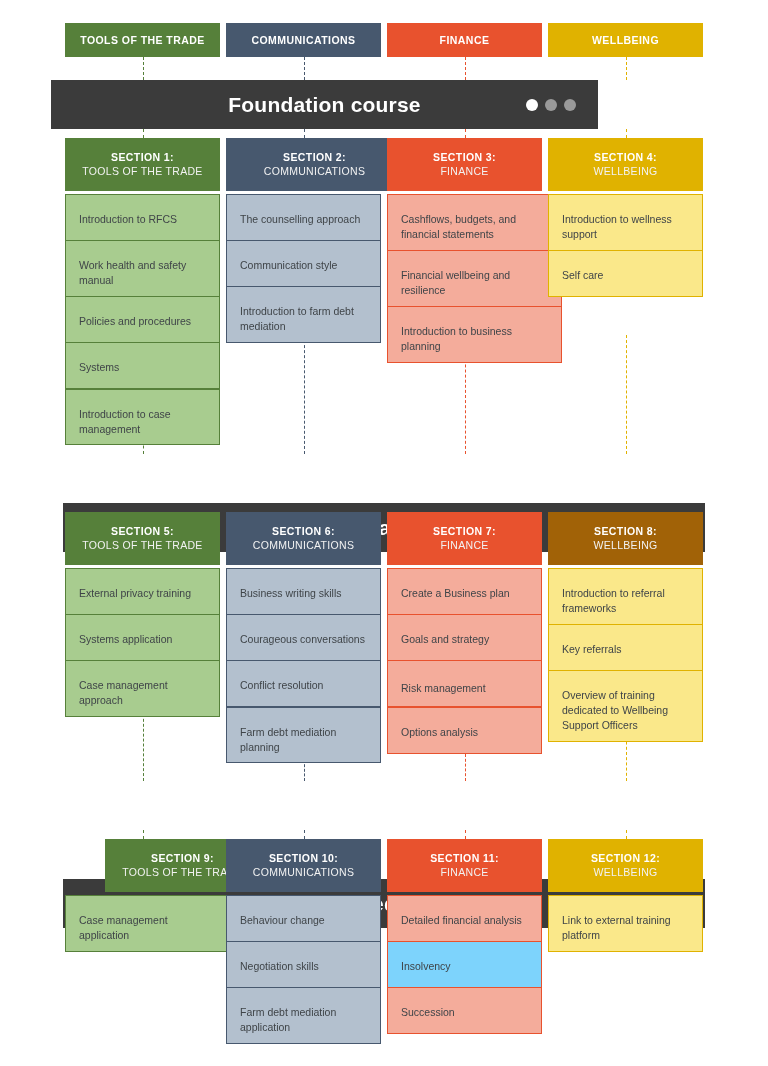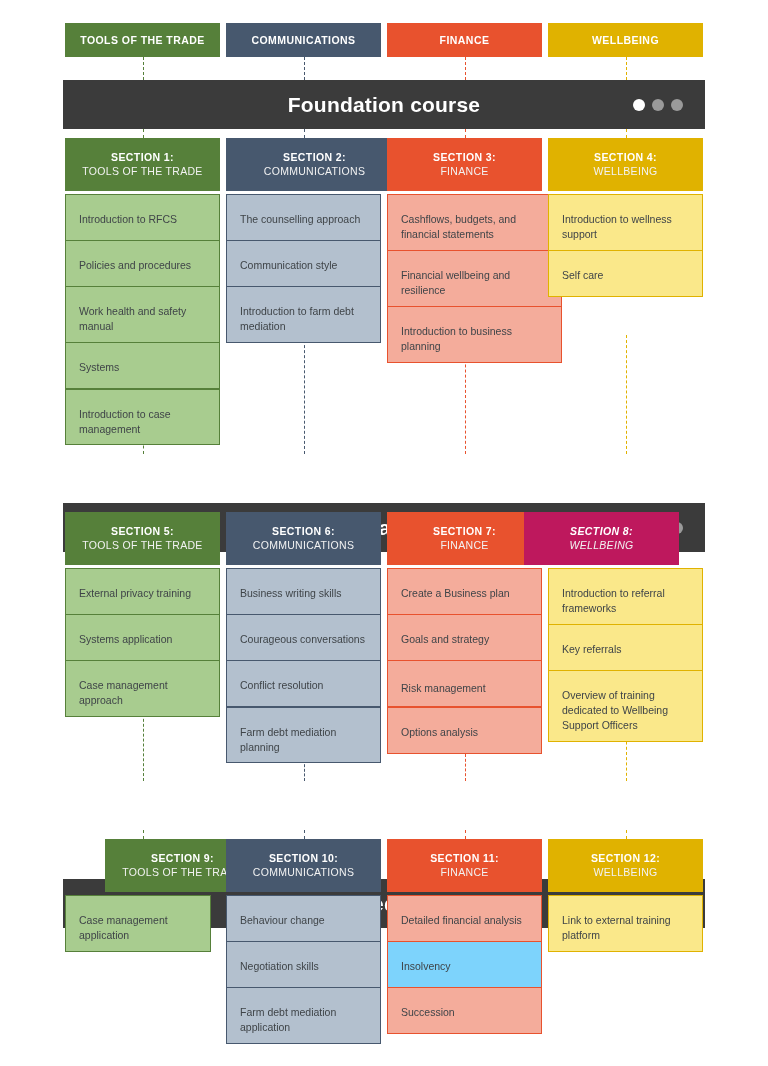--- a/index.html
+++ b/index.html
@@ -125,41 +125,41 @@
     </div>
     <div class="stream-head abs" style="background: rgb(71, 88, 110); left: 226px; top: 23px; width: 155px;">
       <span>COMMUNICATIONS</span>
     </div>
     <div class="stream-head abs" style="background: rgb(232, 82, 46); left: 387px; top: 23px; width: 155px;">
       <span>FINANCE</span>
     </div>
     <div class="stream-head abs" style="background: rgb(224, 178, 0); left: 548px; top: 23px; width: 155px;">
       <span>WELLBEING</span>
     </div>
-    <div class="course-bar abs" style="left: 63px; top: 80px; width: 642px; text-align: center;">
+    <div class="course-bar abs" style="left: 51px; top: 80px; width: 547px; text-align: center;">
       <div class="course-bar-title">Foundation course</div>
       <div class="dots">
         <span class="dot on"></span>
         <span class="dot"></span>
         <span class="dot"></span>
       </div>
     </div>
     <div class="section-head abs" style="background: rgb(86, 128, 58); left: 65px; top: 138px; width: 155px;">
       <span class="sh-num">SECTION 1:</span>
       <span class="sh-stream">TOOLS OF THE TRADE</span>
     </div>
     <div class="topics abs" style="left: 65px; top: 194px; width: 155px;">
       <div class="topic" style="background: rgb(168, 204, 143); border-color: rgb(86, 128, 58);">
         <span>Introduction to RFCS</span>
       </div>
       <div class="topic" style="background: rgb(168, 204, 143); border-color: rgb(86, 128, 58);">
+        <span>Work health and safety manual</span>
+      </div>
+      <div class="topic" style="background: rgb(168, 204, 143); border-color: rgb(86, 128, 58);">
         <span>Policies and procedures</span>
-      </div>
-      <div class="topic" style="background: rgb(168, 204, 143); border-color: rgb(86, 128, 58);">
-        <span>Work health and safety manual</span>
       </div>
       <div class="topic" style="background: rgb(168, 204, 143); border-color: rgb(86, 128, 58);">
         <span>Systems</span>
       </div>
       <div class="topic" style="background: rgb(168, 204, 143); border-color: rgb(86, 128, 58);">
         <span>Introduction to case management</span>
       </div>
     </div>
     <div class="section-head abs" style="background: rgb(71, 88, 110); left: 226px; top: 138px; width: 177px;">
       <span class="sh-num">SECTION 2:</span>
@@ -255,21 +255,21 @@
       <div class="topic" style="background: rgb(244, 172, 155); border-color: rgb(232, 82, 46);">
         <span>Goals and strategy</span>
       </div>
       <div class="topic" style="background: rgb(244, 172, 155); border-color: rgb(232, 82, 46); align-items: center;">
         <span>Risk management</span>
       </div>
       <div class="topic" style="background: rgb(244, 172, 155); border-color: rgb(232, 82, 46);">
         <span>Options analysis</span>
       </div>
     </div>
-    <div class="section-head abs" style="background: #be185d; left: 524px; top: 512px; width: 155px; font-style: italic;">
+    <div class="section-head abs" style="background: #a16207; left: 548px; top: 512px; width: 155px;">
       <span class="sh-num">SECTION 8:</span>
       <span class="sh-stream">WELLBEING</span>
     </div>
     <div class="topics abs" style="left: 548px; top: 568px; width: 155px;">
       <div class="topic" style="background: rgb(250, 232, 138); border-color: rgb(224, 178, 0);">
         <span>Introduction to referral frameworks</span>
       </div>
       <div class="topic" style="background: rgb(250, 232, 138); border-color: rgb(224, 178, 0);">
         <span>Key referrals</span>
       </div>
@@ -282,21 +282,21 @@
       <div class="dots">
         <span class="dot"></span>
         <span class="dot"></span>
         <span class="dot on"></span>
       </div>
     </div>
     <div class="section-head abs" style="background: rgb(86, 128, 58); left: 65px; top: 839px; width: 155px; margin-left: 40px;">
       <span class="sh-num">SECTION 9:</span>
       <span class="sh-stream">TOOLS OF THE TRADE</span>
     </div>
-    <div class="topics abs" style="left: 65px; top: 895px; width: 146px;">
+    <div class="topics abs" style="left: 65px; top: 895px; width: 162px;">
       <div class="topic" style="background: rgb(168, 204, 143); border-color: rgb(86, 128, 58);">
         <span>Case management application</span>
       </div>
     </div>
     <div class="section-head abs" style="background: rgb(71, 88, 110); left: 226px; top: 839px; width: 155px;">
       <span class="sh-num">SECTION 10:</span>
       <span class="sh-stream">COMMUNICATIONS</span>
     </div>
     <div class="topics abs" style="left: 226px; top: 895px; width: 155px;">
       <div class="topic" style="background: rgb(179, 192, 206); border-color: rgb(71, 88, 110);">

